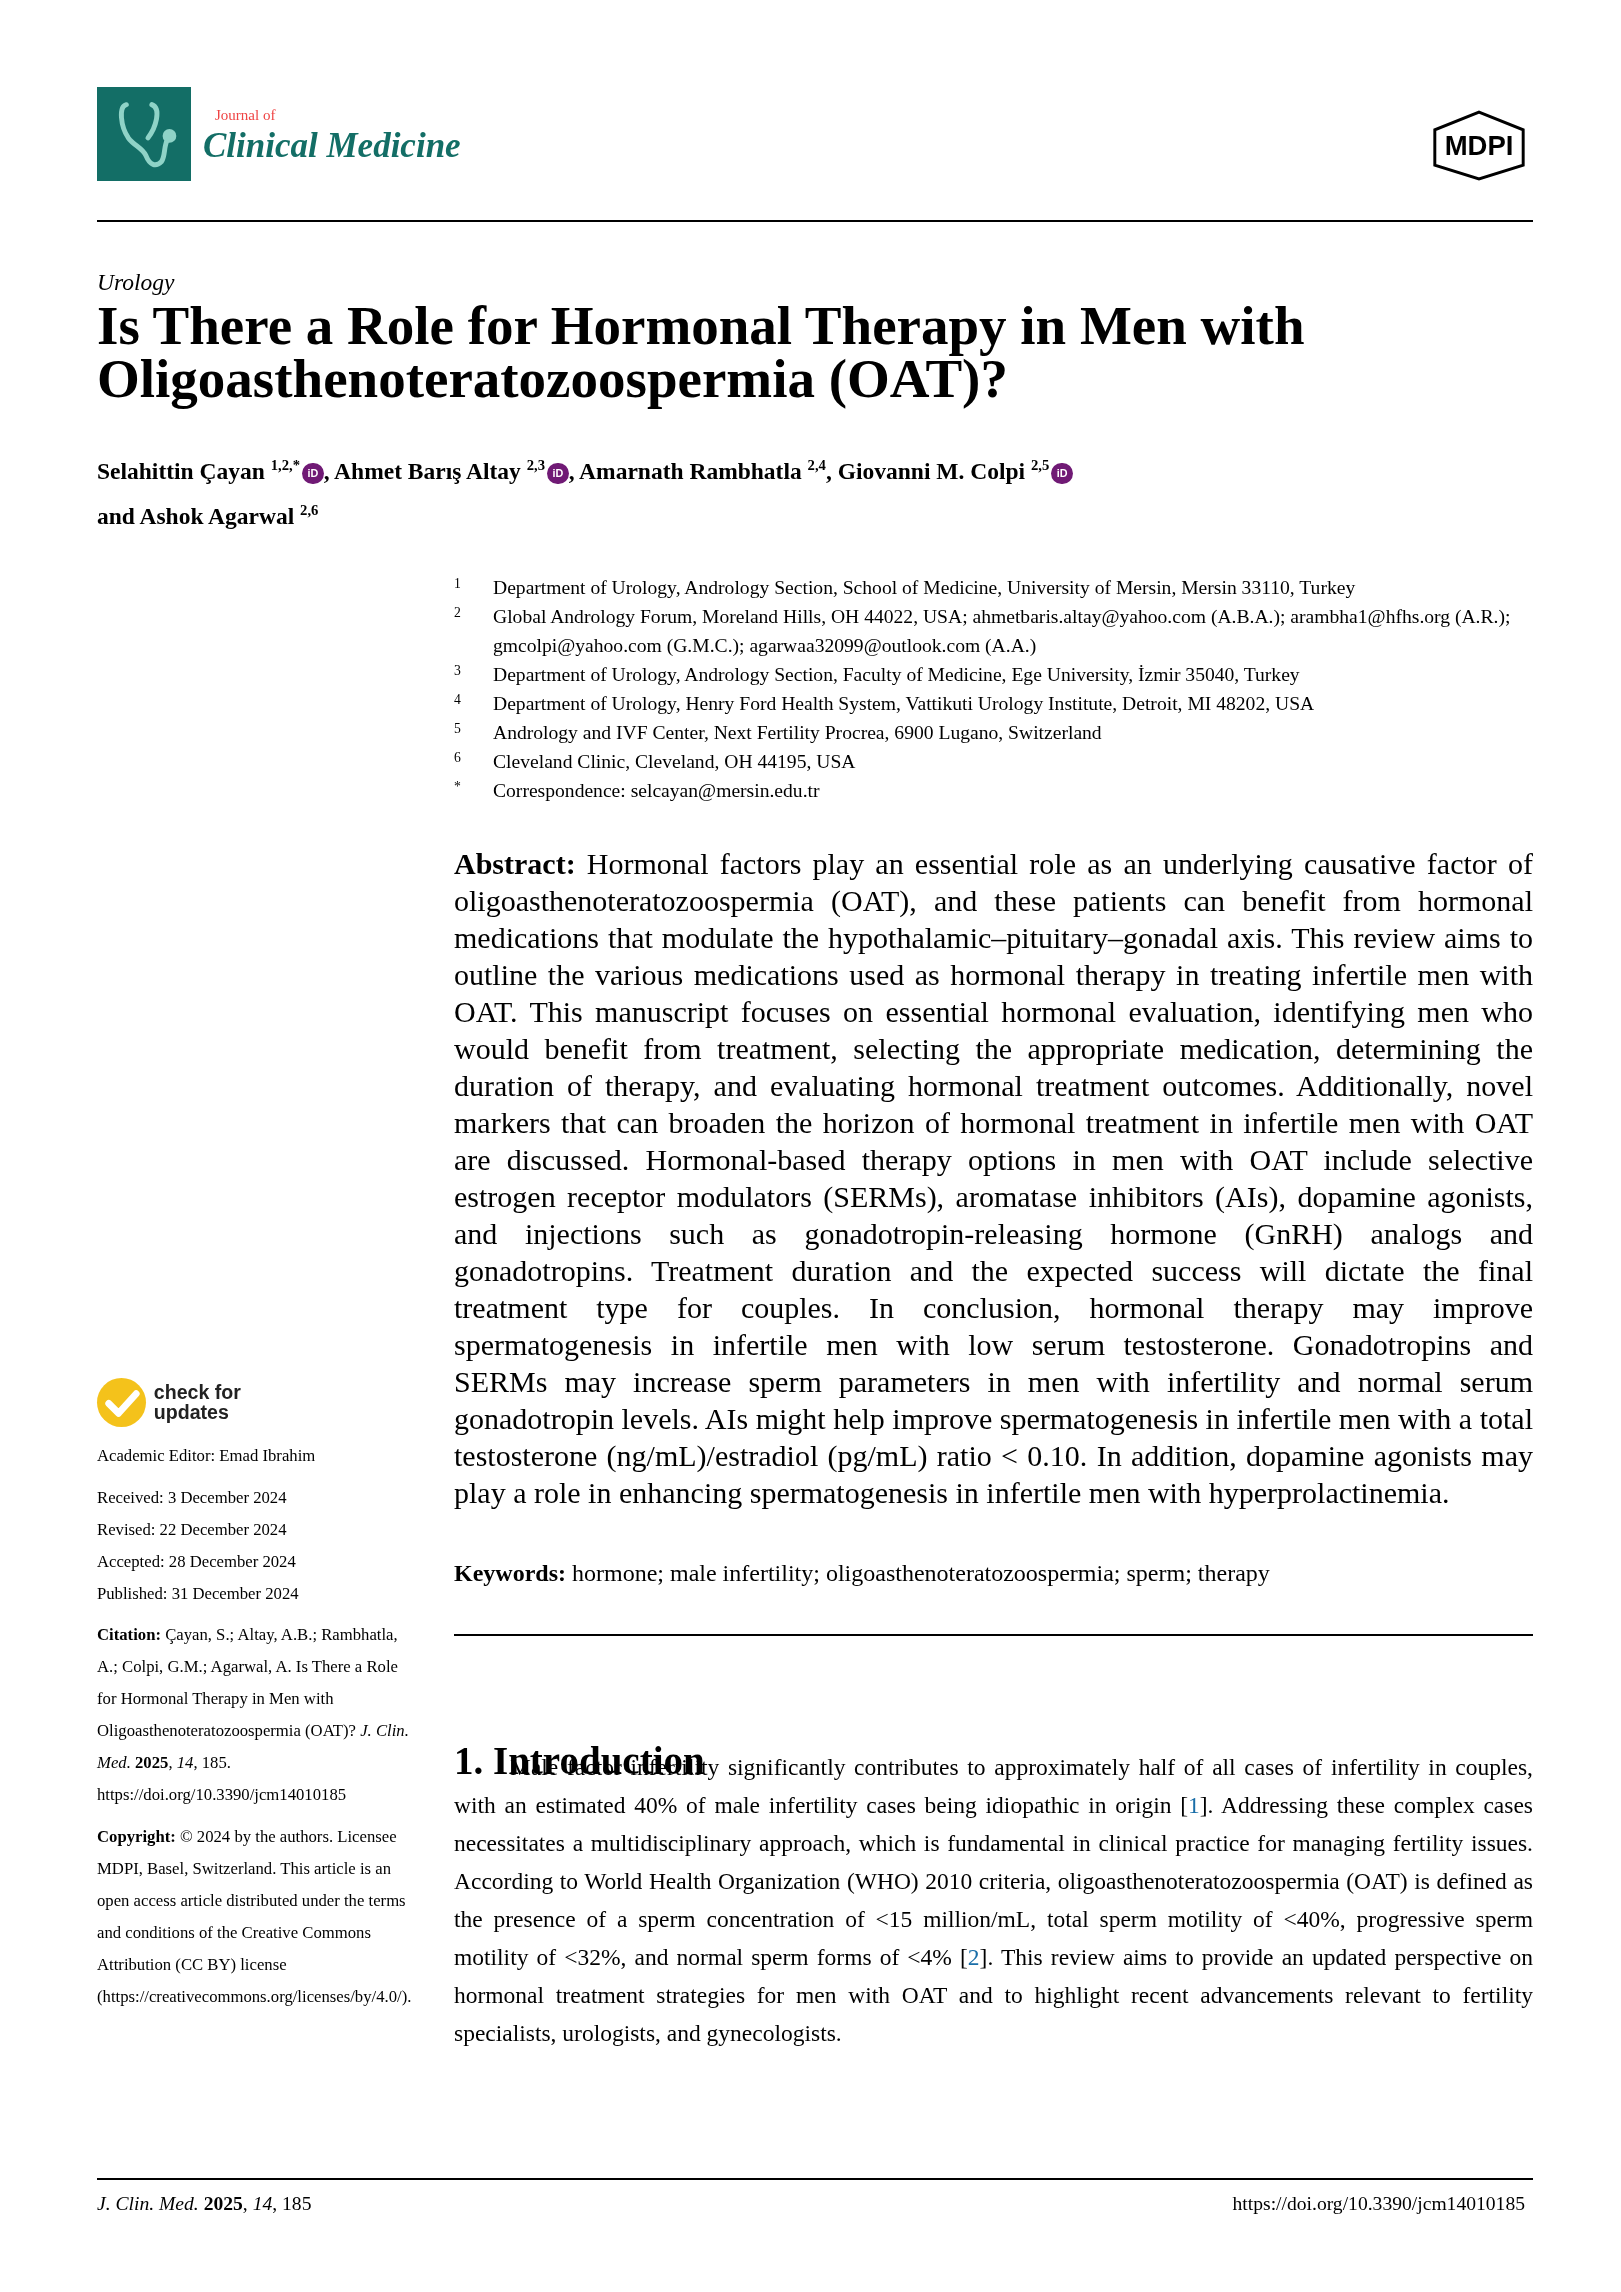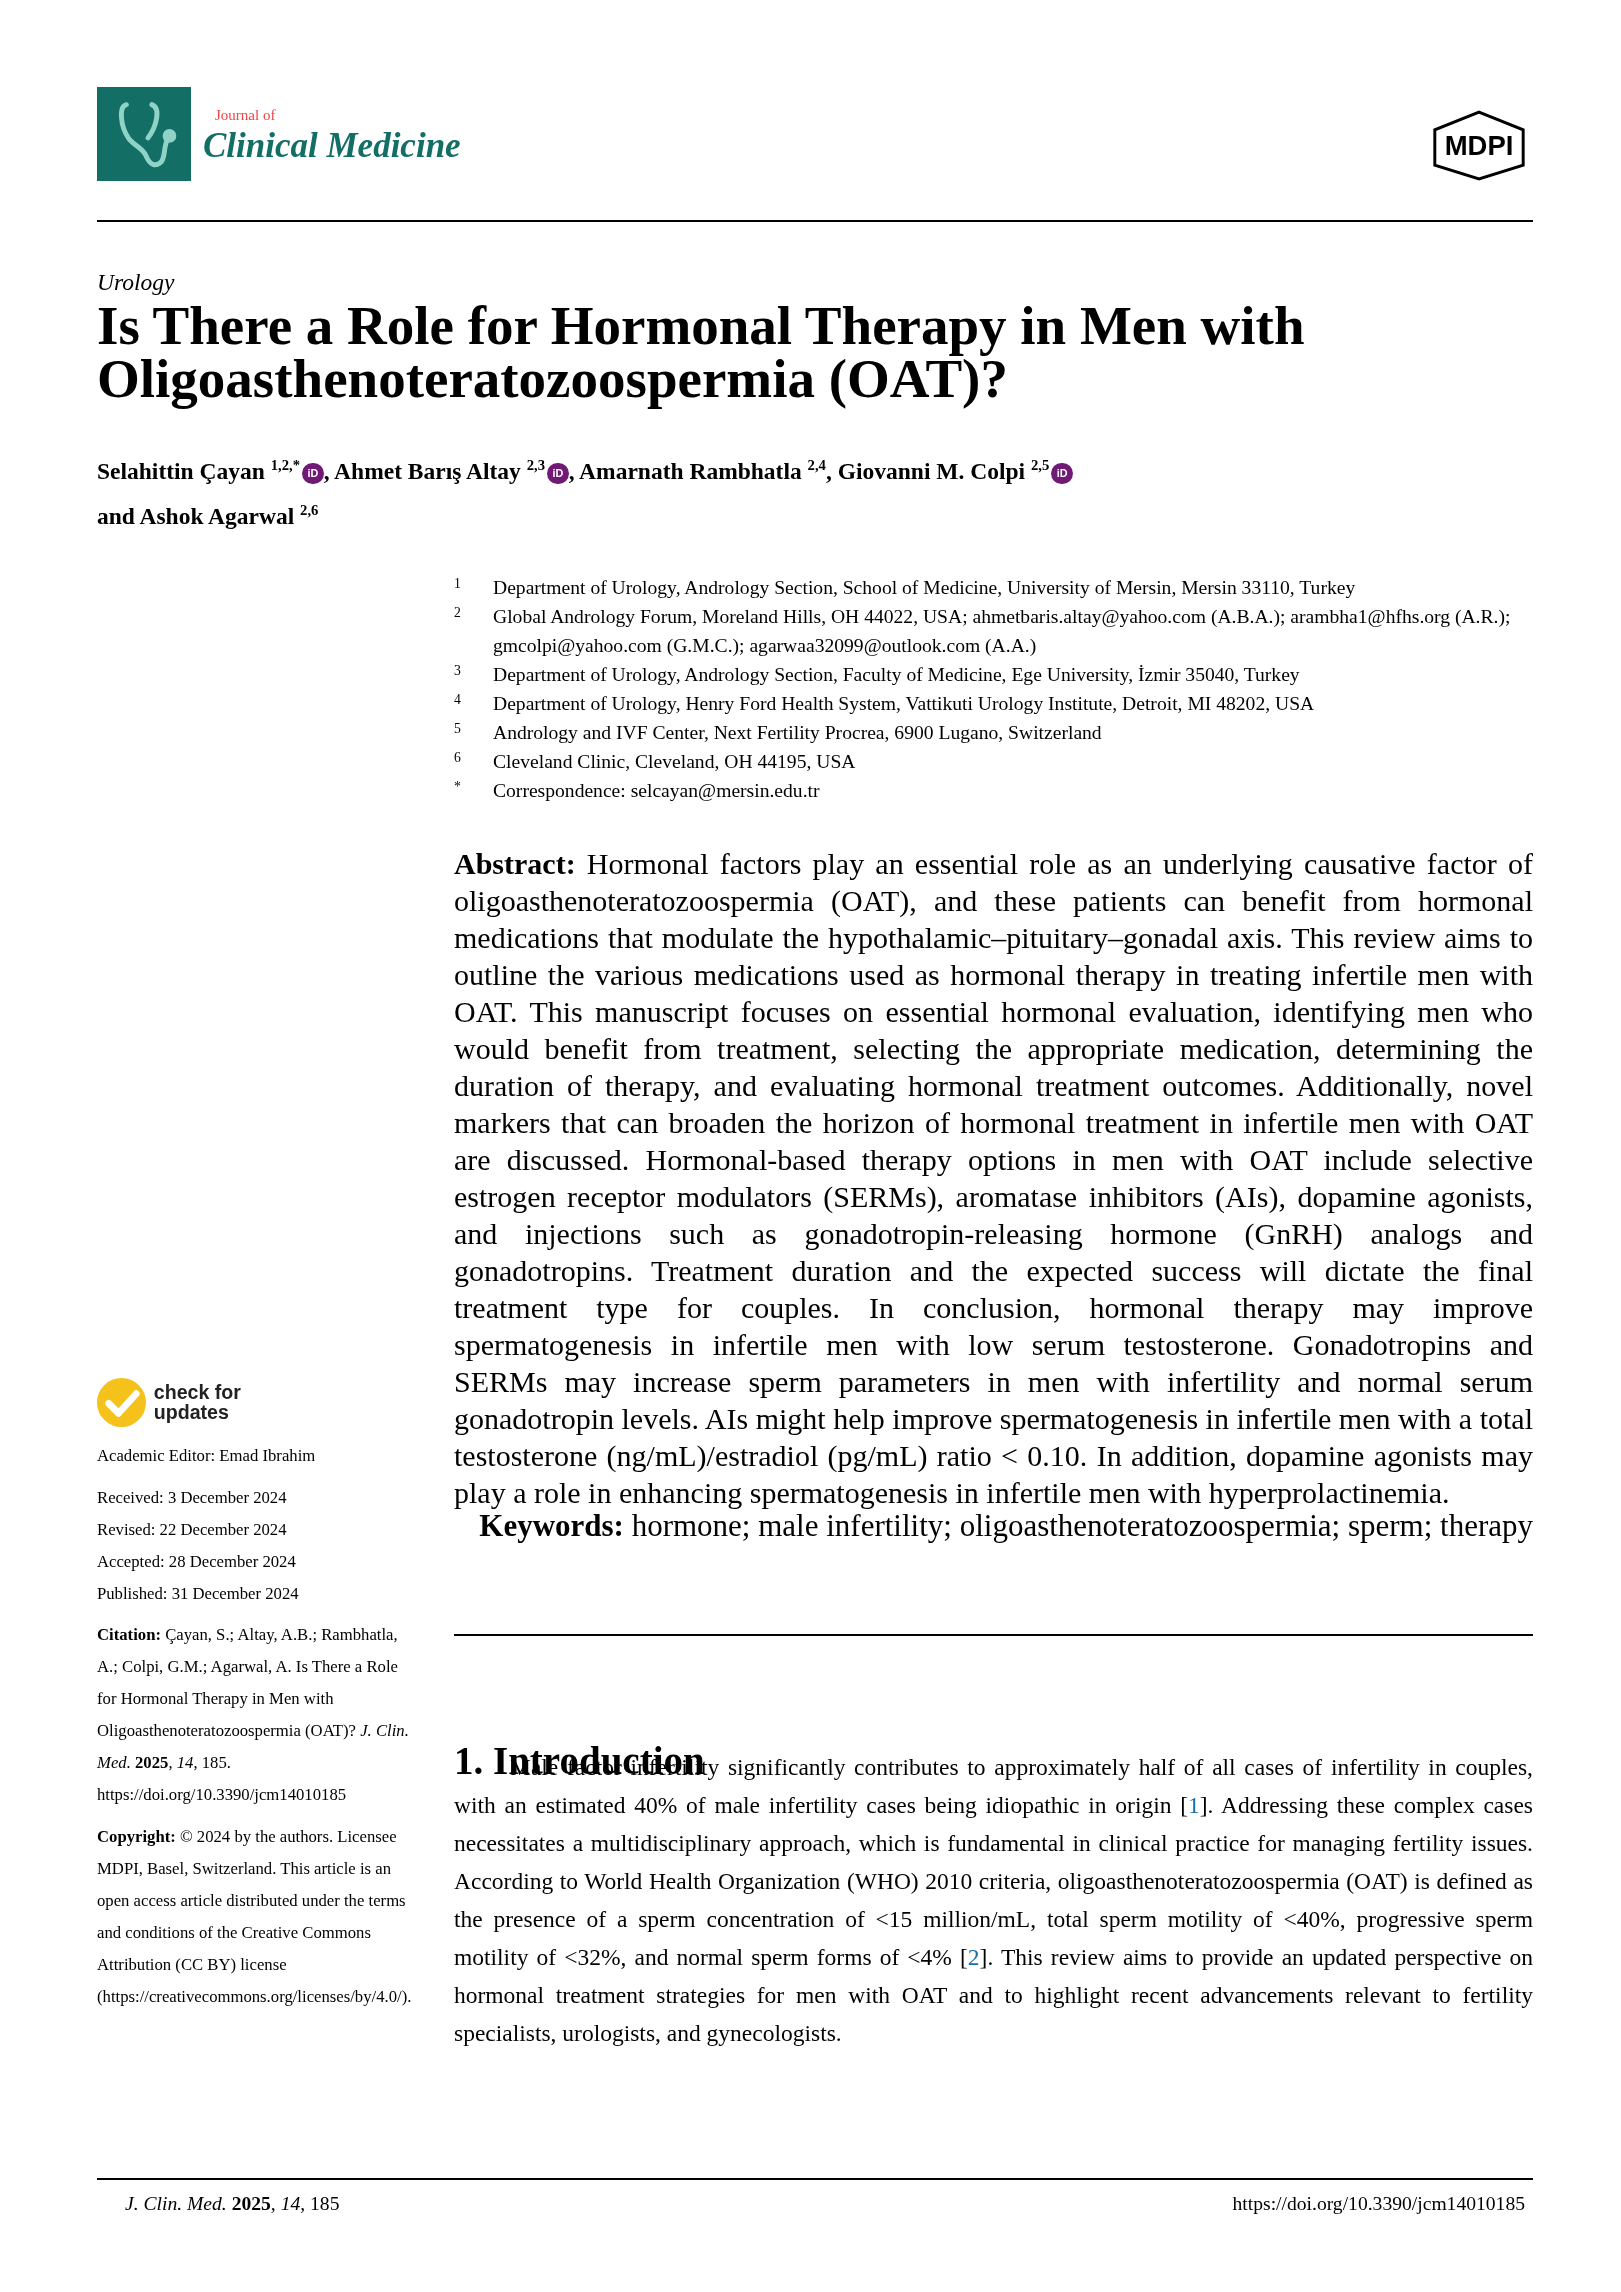--- a/index.html
+++ b/index.html
@@ -19,35 +19,35 @@
   .authors sup { font-size: 14.7px; }
   .orcid { display: inline-block; width: 21.6px; height: 21.6px; border-radius: 50%; background: #701a75; color: #fff;
            font-family: "Liberation Sans", sans-serif; font-size: 10.8px; font-weight: bold; text-align: center; line-height: 21.6px; vertical-align: 2px; margin-left: 2px; }
 
   .affils { position: absolute; left: 454px; top: 573px; width: 1088px; font-size: 19.6px; line-height: 29px; }
   .affil-row { display: flex; }
   .affil-num { width: 39px; font-size: 13.7px; line-height: 21.6px; }
   .affil-text { flex: 1; }
 
   .abstract { position: absolute; left: 454px; top: 845px; width: 1079px; font-size: 30px; line-height: 37px; text-align: justify; }
-  .keywords { position: absolute; left: 454px; top: 1508px; width: 1079px; font-size: 31px; text-align: right; }
+  .keywords { position: absolute; left: 454px; top: 1560px; width: 1079px; font-size: 24px; }
   .rule2 { position: absolute; left: 454px; top: 1634px; width: 1079px; height: 2px; background: #000; }
 
   .section-title { position: absolute; left: 454px; top: 1702px; font-size: 39px; font-weight: bold; margin-top: 36px; }
   .intro { position: absolute; left: 454px; top: 1748px; width: 1079px; font-size: 23.5px; line-height: 38px; text-align: justify; text-indent: 56px; }
   .ref { color: #1a6ea8; }
 
   .sidebar { position: absolute; left: 97px; top: 1377px; width: 314px; font-size: 16.7px; line-height: 32px; }
   .cfu { display: flex; align-items: center; height: 51px; margin-bottom: 11.8px; }
   .cfu-circle { width: 49px; height: 49px; border-radius: 50%; background: #f4c21b; position: relative; }
   .cfu-text { margin-left: 7.8px; font-family: "Liberation Sans", sans-serif; font-weight: bold; font-size: 19.6px; line-height: 19.6px; color: #222; }
   .sb-gap { height: 9.8px; }
 
   .footer-rule { position: absolute; left: 97px; top: 2178px; width: 1436px; height: 2px; background: #000; }
-  .footer-left { position: absolute; left: 97px; top: 2193px; font-size: 19.6px; margin-left: 28px; }
+  .footer-left { position: absolute; left: 97px; top: 2193px; font-size: 19.6px; }
   .footer-right { position: absolute; right: 96px; top: 2193px; font-size: 19.6px; margin-left: 40px; }
 </style>
 </head>
 <body>
 
 <div class="header">
   <div class="logo-box">
     <svg width="94" height="94" viewBox="0 0 96 96">
       <path d="M30 18 C22 20 24 40 32 52 C38 60 46 62 50 70 C54 80 60 82 66 76 C70 70 68 60 72 54" fill="none" stroke="#8fd3c7" stroke-width="5" stroke-linecap="round"></path>
       <path d="M56 18 C66 22 60 42 52 52" fill="none" stroke="#8fd3c7" stroke-width="5" stroke-linecap="round"></path>

